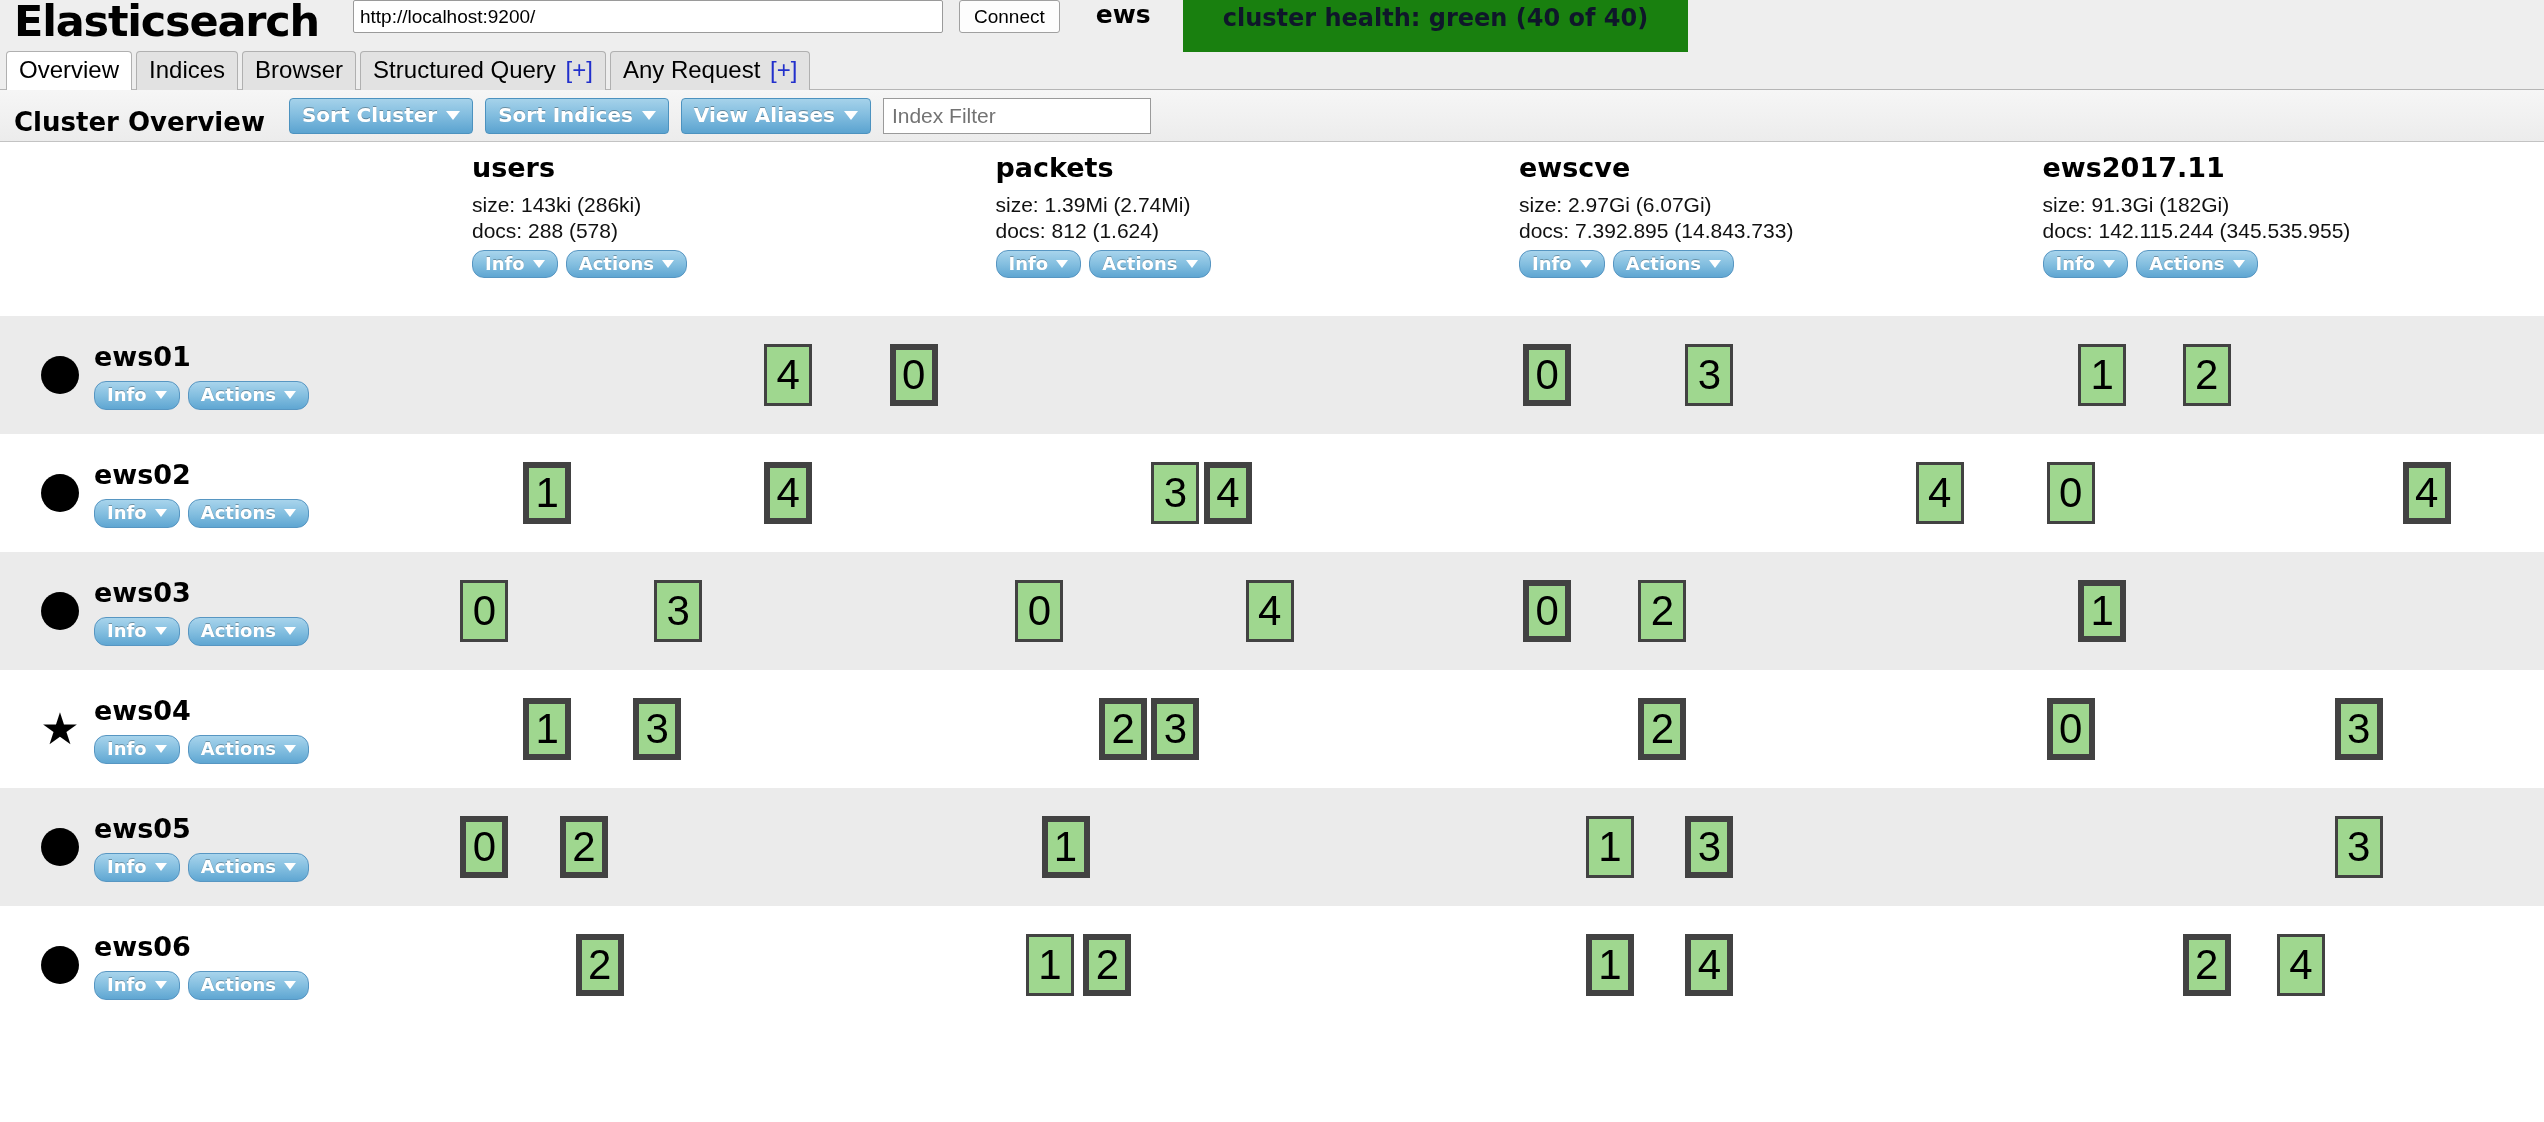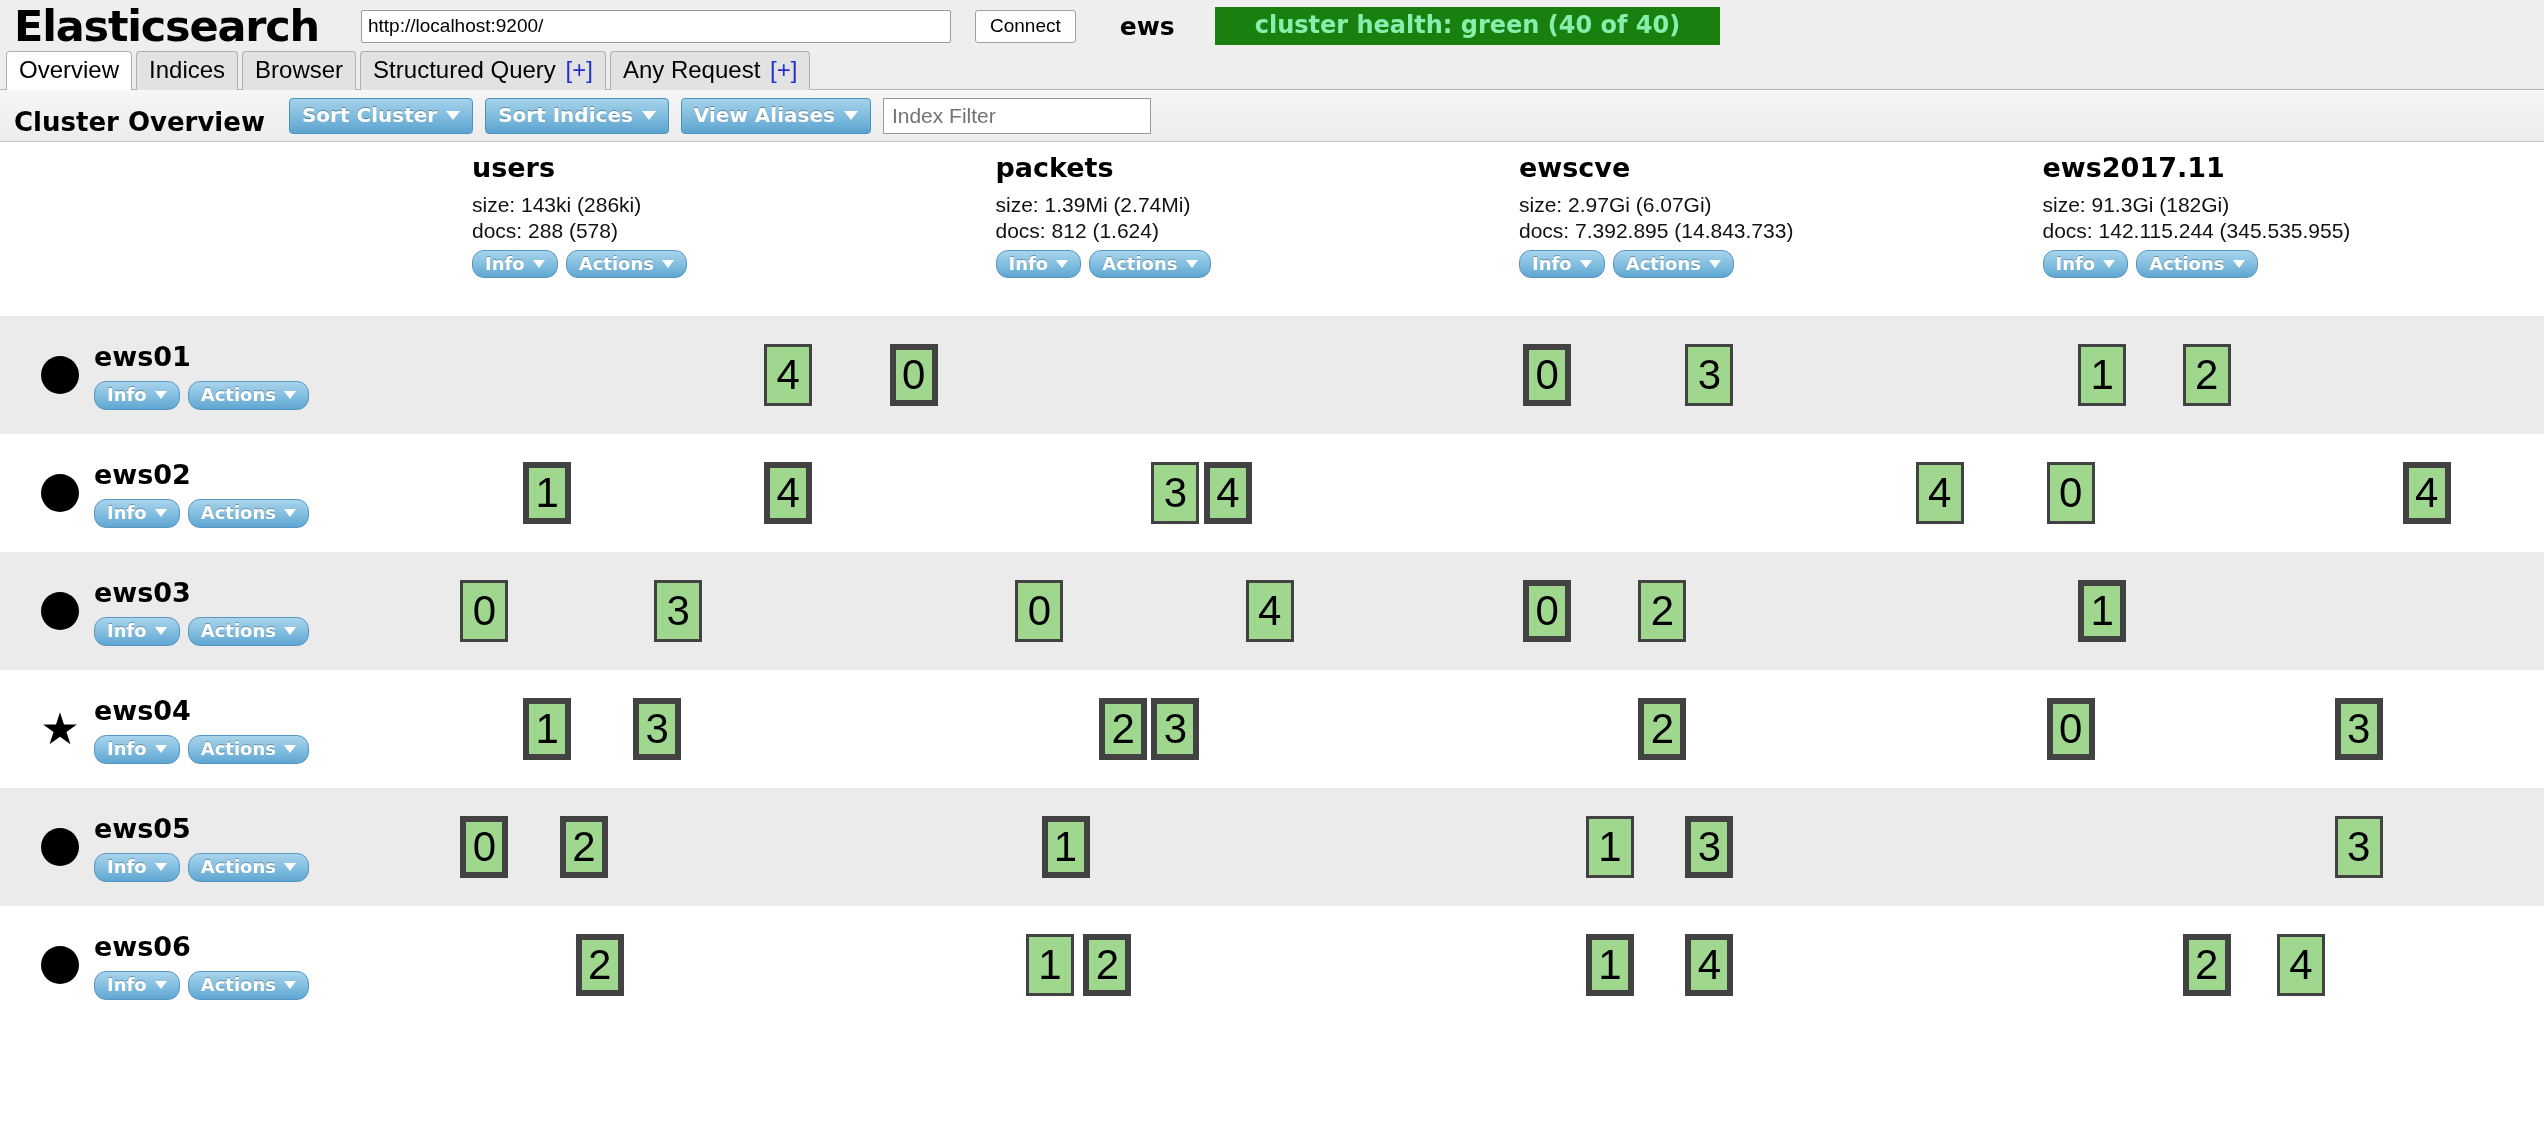--- a/index.html
+++ b/index.html
@@ -8,25 +8,24 @@
     margin: 0; padding: 0;
     width: 2544px; height: 1122px;
     background: #ffffff;
     font-family: "Liberation Sans", sans-serif;
     overflow: hidden;
   }
 
   
   .app-header {
     display: flex;
-    align-items: center;
     height: 52px;
     padding: 0 0 0 14px;
     background: #eeeeee;
-    gap: 16px;
+    gap: 8px;
   }
   .brand {
     font-family: "DejaVu Sans", sans-serif;
     font-weight: bold;
     font-size: 43px;
     letter-spacing: -1.2px;
     color: #000;
     line-height: 1;
     margin-right: 26px;
     white-space: nowrap;
@@ -61,21 +60,21 @@
     font-size: 25px;
     margin-left: 28px;
     margin-right: 24px;
     color: #000;
     white-space: nowrap;
   }
   .health-badge {
     font-family: "DejaVu Sans", sans-serif;
     font-weight: bold;
     font-size: 24px;
-    color: #86efac;
+    color: #0f172a;
     background: #19800f;
     padding: 5px 40px 6px 40px;
     white-space: nowrap;
     line-height: 1.15;
   }
 
   
   .tab-bar {
     display: flex;
     align-items: flex-end;

